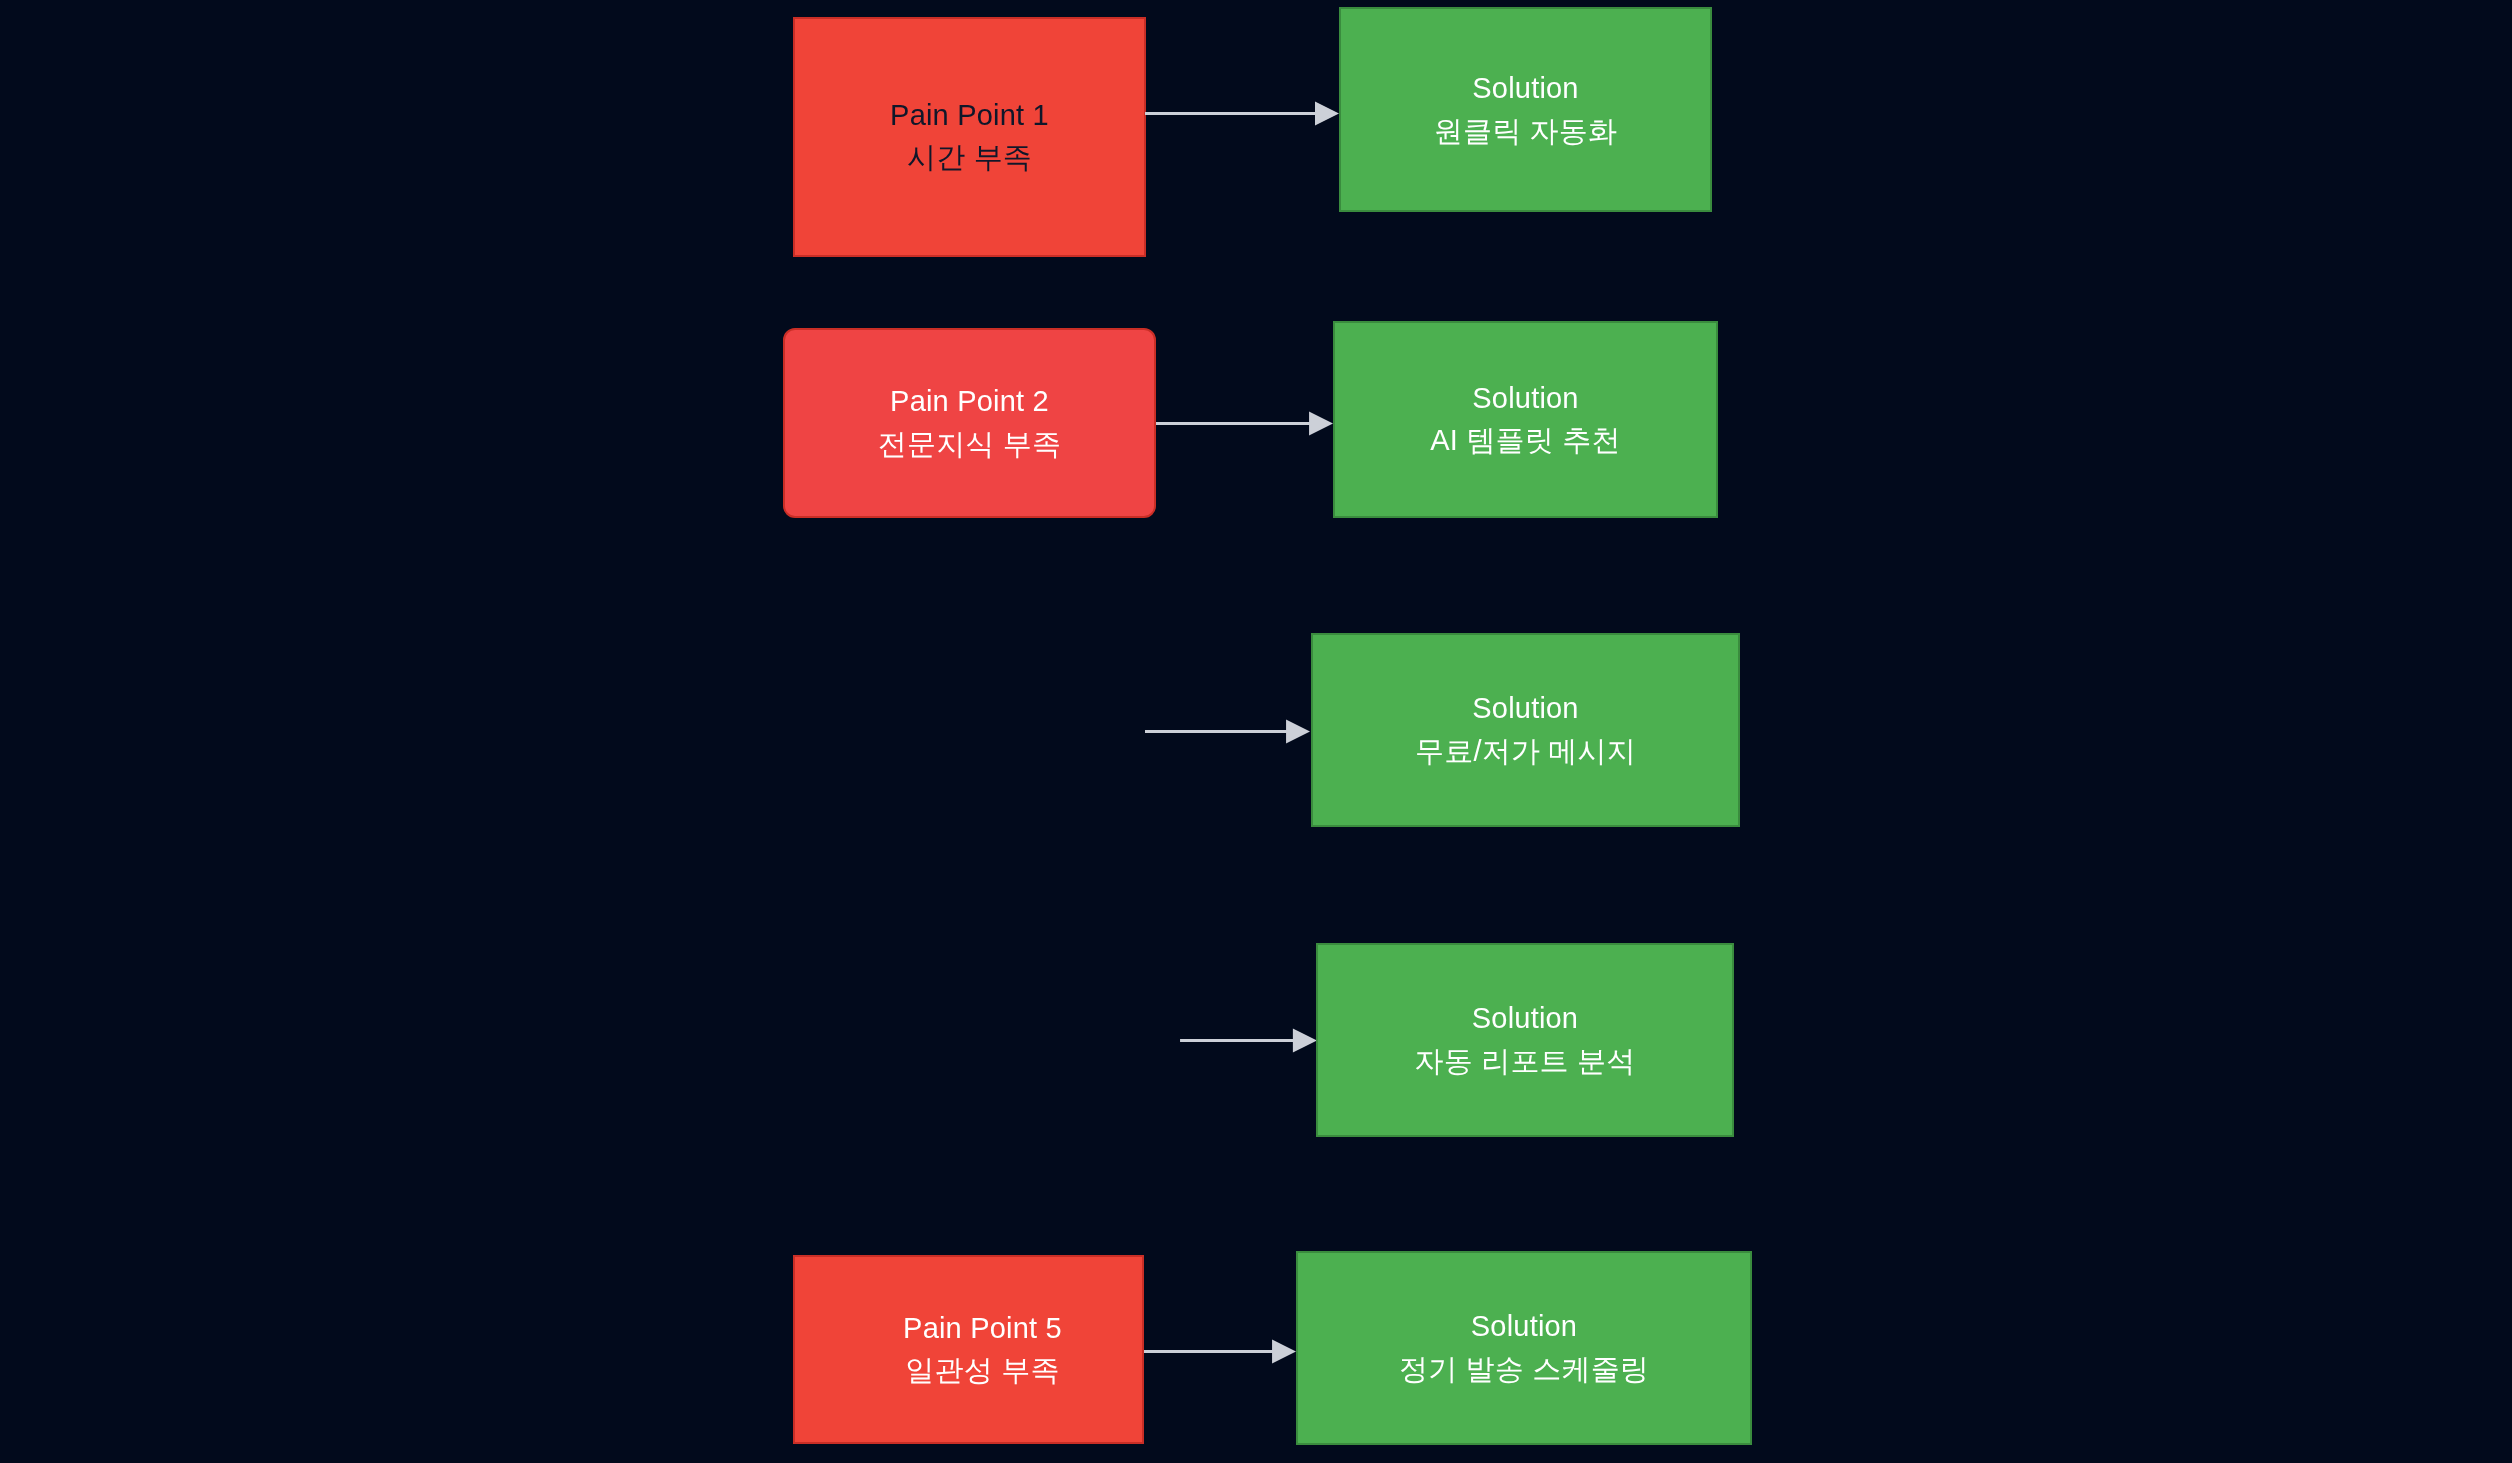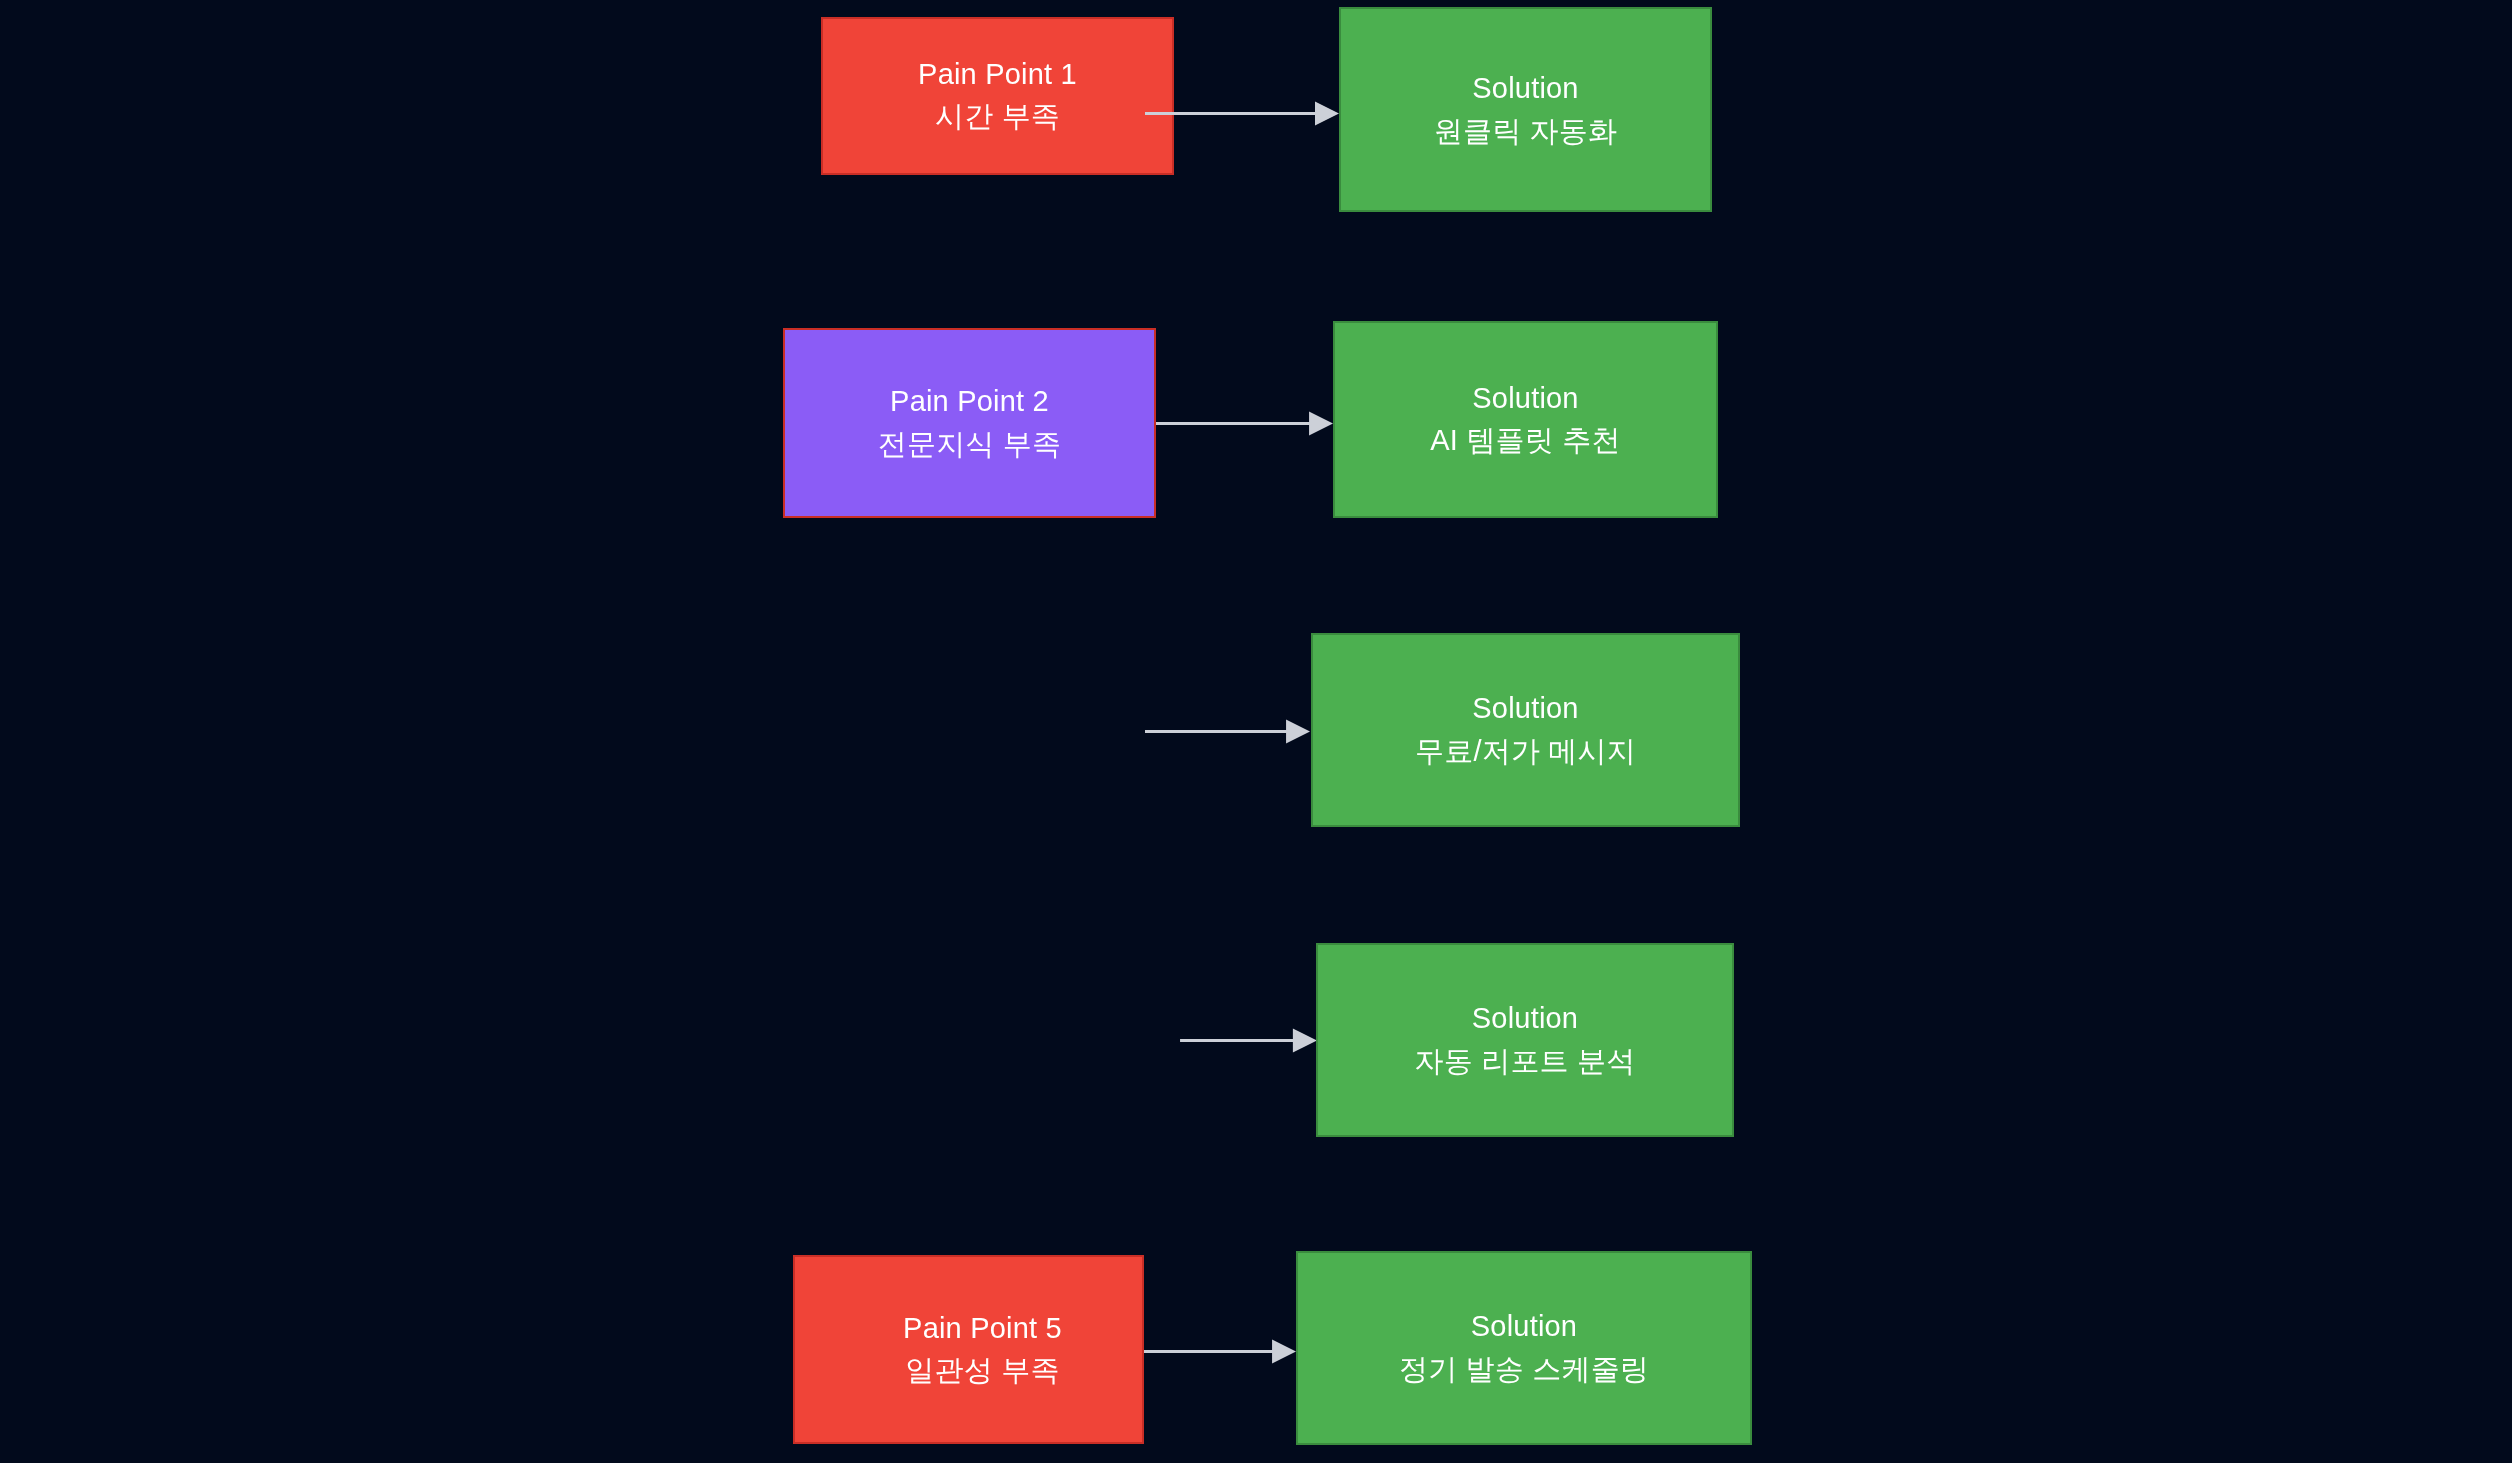--- a/index.html
+++ b/index.html
@@ -51,35 +51,35 @@
   }
   .edge svg {
     display: block;
     overflow: visible;
   }
 </style>
 </head>
 <body>
 
 <div id="canvas" style="background: rgb(2, 10, 28);">
-    <div class="node node-pain" style="left: 793px; top: 16.6px; width: 353px; height: 158px; background: rgb(240, 68, 56); border-color: rgb(201, 46, 38); color: #ffffff; margin-left: 28px;">
+    <div class="node node-pain" style="left: 793px; top: 16.6px; width: 353px; height: 240px; background: rgb(240, 68, 56); border-color: rgb(201, 46, 38); color: #0f172a;">
       <span class="ln">Pain Point 1</span>
       <span class="ln">시간 부족</span>
     </div>
     <div class="edge" style="left: 1145px; top: 95px; width: 194px;">
       <svg width="194" height="37" viewBox="0 0 210 40">
         <line x1="0" y1="20" x2="186" y2="20" stroke="#ccd0d8" stroke-width="3"></line>
         <polygon points="184,7 210,20 184,33" fill="#ccd0d8"></polygon>
       </svg>
     </div>
     <div class="node node-solution" style="left: 1339px; top: 7.4px; width: 373px; height: 205px; background: rgb(76, 176, 80); border-color: rgb(58, 140, 62); color: rgb(255, 255, 255);">
       <span class="ln">Solution</span>
       <span class="ln">원클릭 자동화</span>
     </div>
-    <div class="node node-pain" style="left: 783px; top: 328px; width: 373px; height: 190px; background: #8b5cf6; border-color: rgb(201, 46, 38); color: rgb(255, 255, 255);">
+    <div class="node node-pain" style="left: 783px; top: 328px; width: 373px; height: 190px; background: #ef4444; border-color: rgb(201, 46, 38); color: rgb(255, 255, 255); border-radius: 12px;">
       <span class="ln">Pain Point 2</span>
       <span class="ln">전문지식 부족</span>
     </div>
     <div class="edge" style="left: 1156px; top: 405px; width: 177px;">
       <svg width="177" height="37" viewBox="0 0 192 40">
         <line x1="0" y1="20" x2="168" y2="20" stroke="#ccd0d8" stroke-width="3"></line>
         <polygon points="166,7 192,20 166,33" fill="#ccd0d8"></polygon>
       </svg>
     </div>
     <div class="node node-solution" style="left: 1333px; top: 321px; width: 385px; height: 197px; background: rgb(76, 176, 80); border-color: rgb(58, 140, 62); color: rgb(255, 255, 255);">

